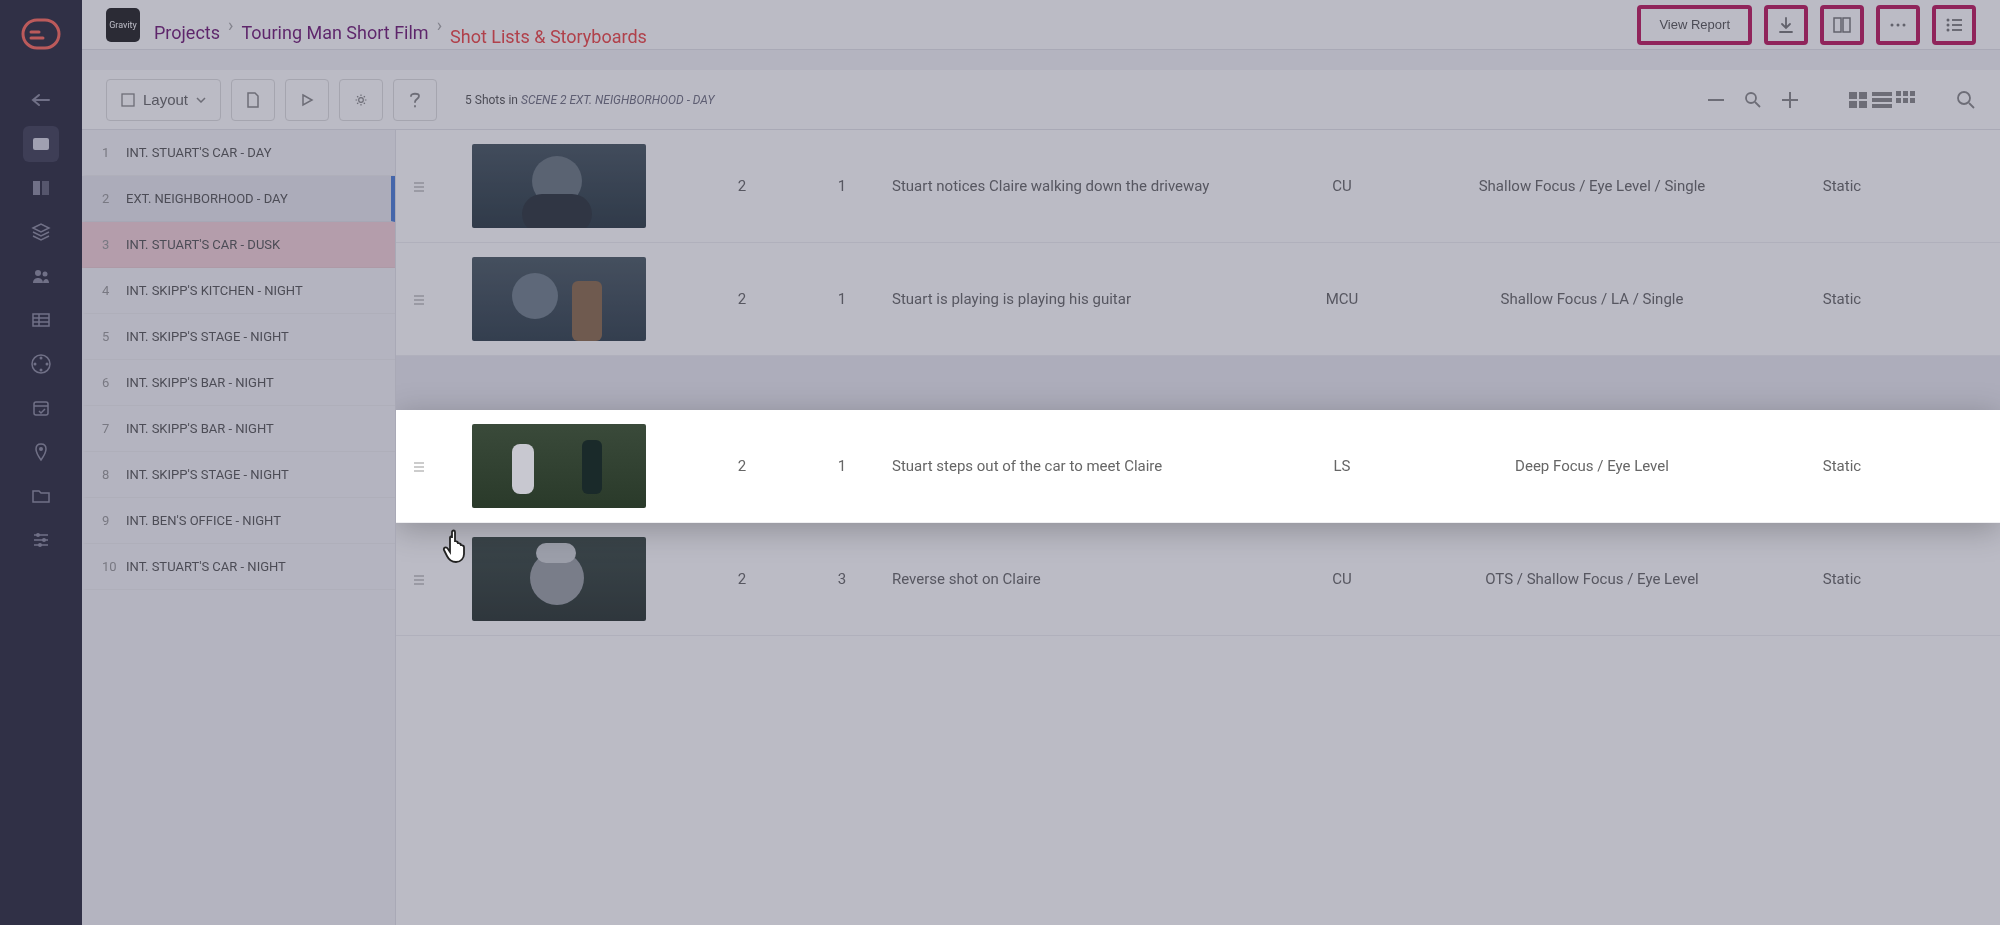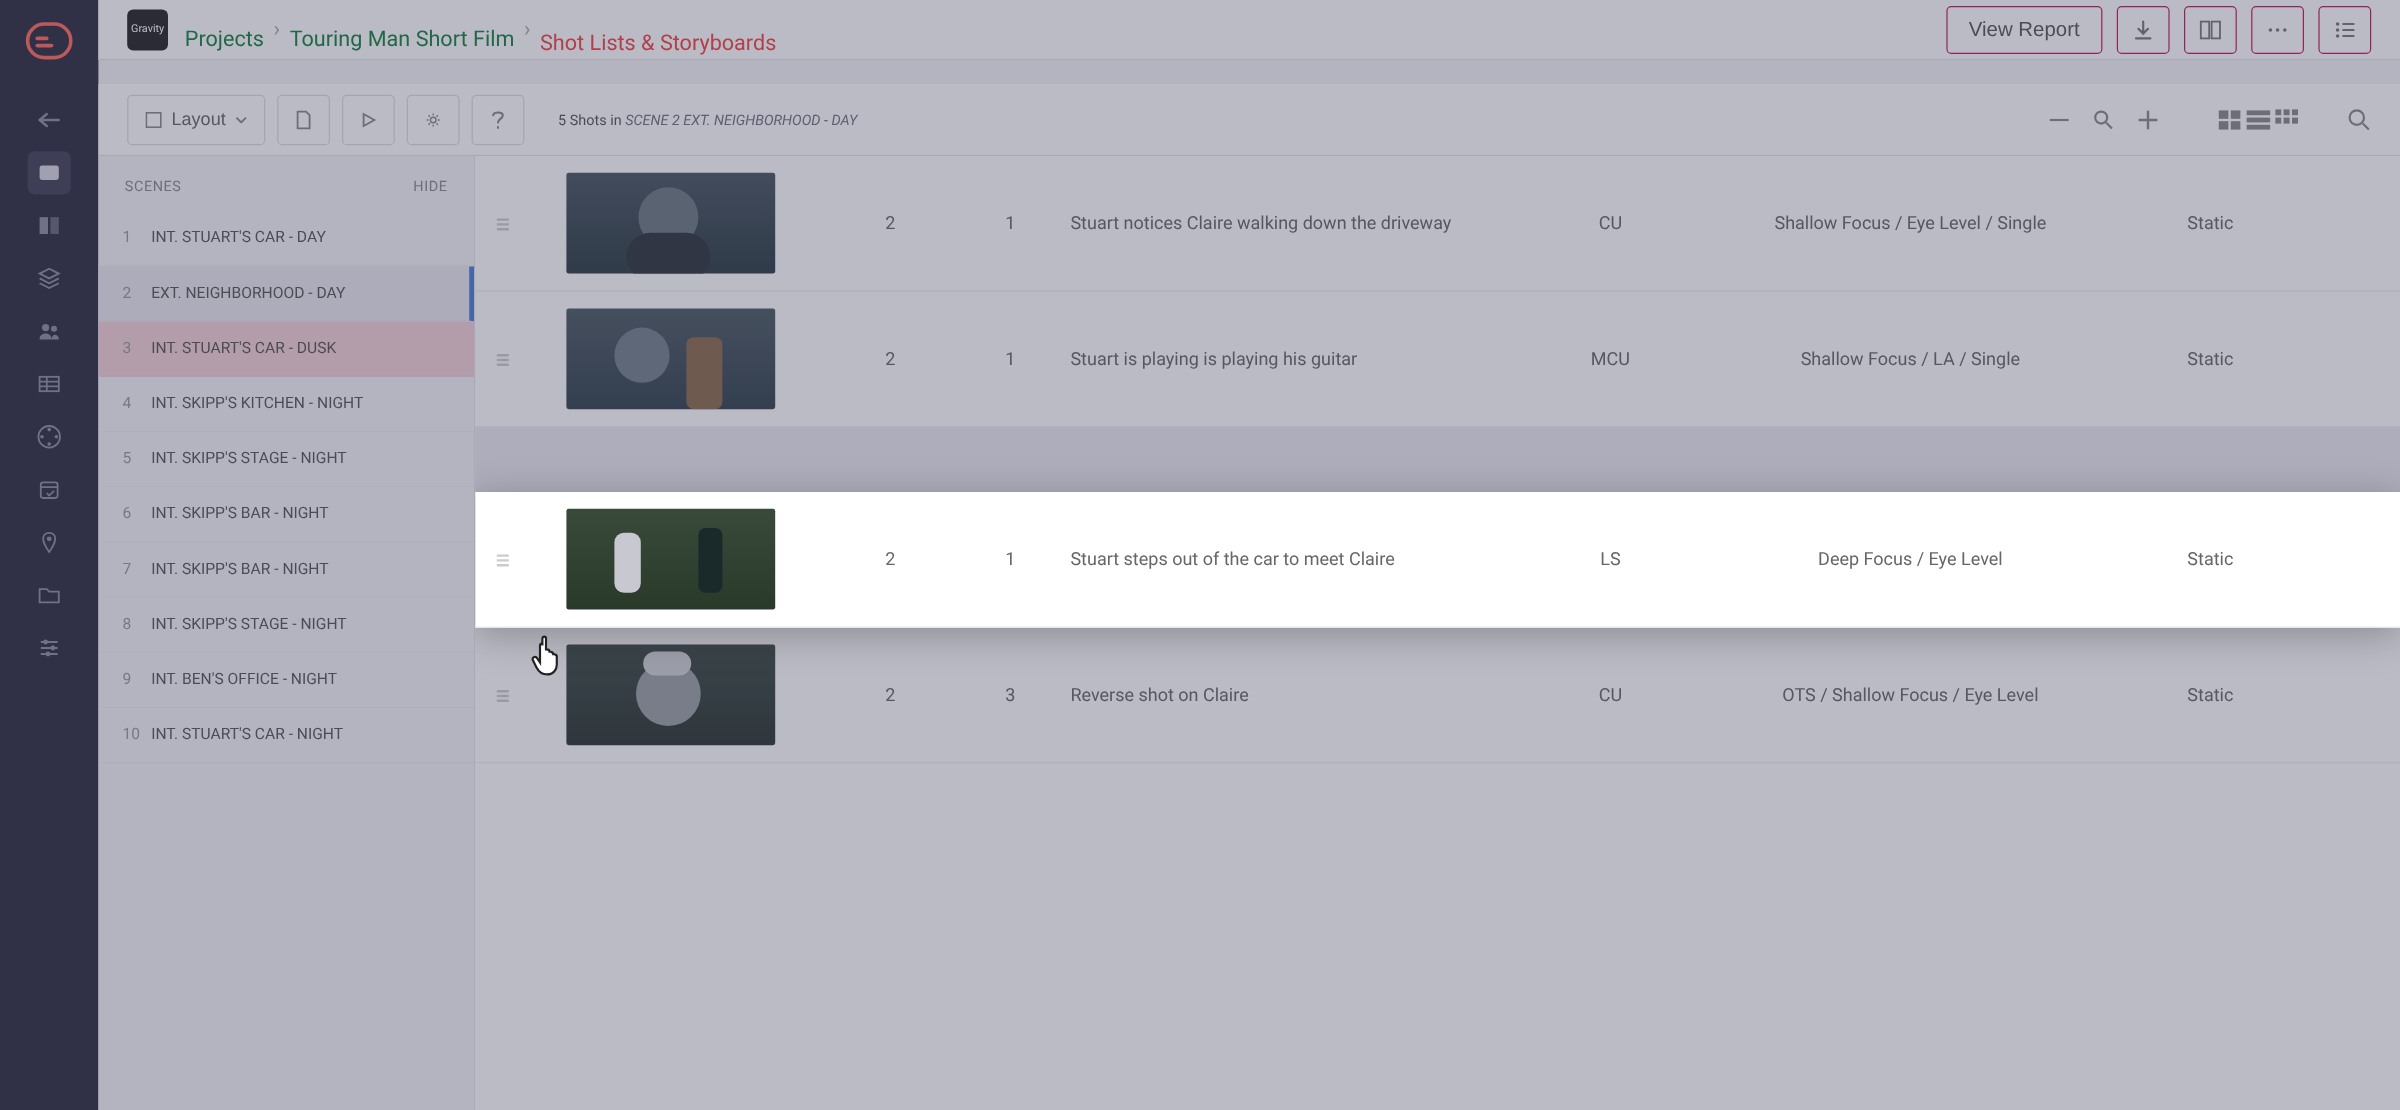--- a/index.html
+++ b/index.html
@@ -69,31 +69,31 @@
   display: flex; align-items: center; justify-content: center;
   font-size: 9px;
   margin-right: 14px;
 }
 .breadcrumbs {
   display: flex;
   align-items: center;
   gap: 8px;
   font-size: 18px;
 }
-.breadcrumbs a { color: #15803d; text-decoration: none; margin-top: 15px; }
+.breadcrumbs a { color: #701a75; text-decoration: none; margin-top: 15px; }
 .breadcrumbs .chev { color: #aaa; }
 .breadcrumbs .current { color: #ef4444; margin-top: 24px; }
 .header .spacer { flex: 1; }
 .header .btn {
-  border: 1px solid #be185d;
+  border: 4px solid #be185d;
   background: #fff;
   border-radius: 4px;
   height: 40px;
   padding: 0 18px;
-  font-size: 17px;
+  font-size: 13px;
   color: #555;
   display: flex; align-items: center;
   margin-left: 12px;
 }
 .header .icon-btn {
   width: 44px;
   padding: 0;
   justify-content: center;
 }
 
@@ -443,24 +443,20 @@
     <span class="ti" style="margin-left:20px;">
         <svg width="20" height="20" viewBox="0 0 20 20">
           <circle cx="8" cy="8" r="6" stroke="#888" stroke-width="1.8" fill="none"></circle>
           <line x1="13" y1="13" x2="18" y2="18" stroke="#888" stroke-width="1.8"></line>
         </svg>
       </span>
   </div>
 </div>
 
 <div class="scenes-panel">
-  <div class="sp-header">
-    <span>SCENES</span>
-    <span>HIDE</span>
-  </div>
   <div id="scenes-list">
       <div class="scene-item">
         <span class="num">1</span>
         <span>INT. STUART'S CAR - DAY</span>
       </div>
       <div class="scene-item active">
         <span class="num">2</span>
         <span>EXT. NEIGHBORHOOD - DAY</span>
       </div>
       <div class="scene-item highlighted">

